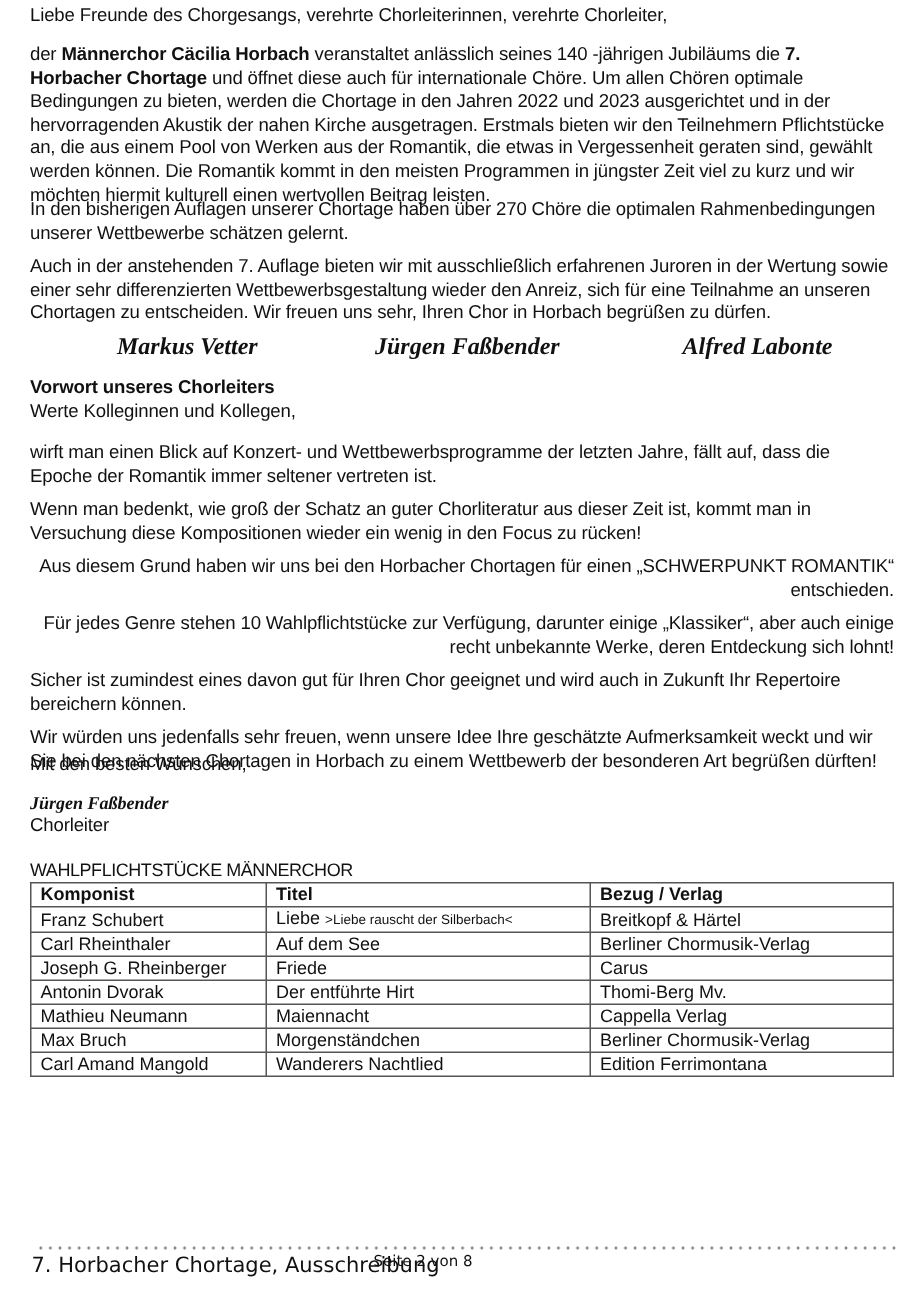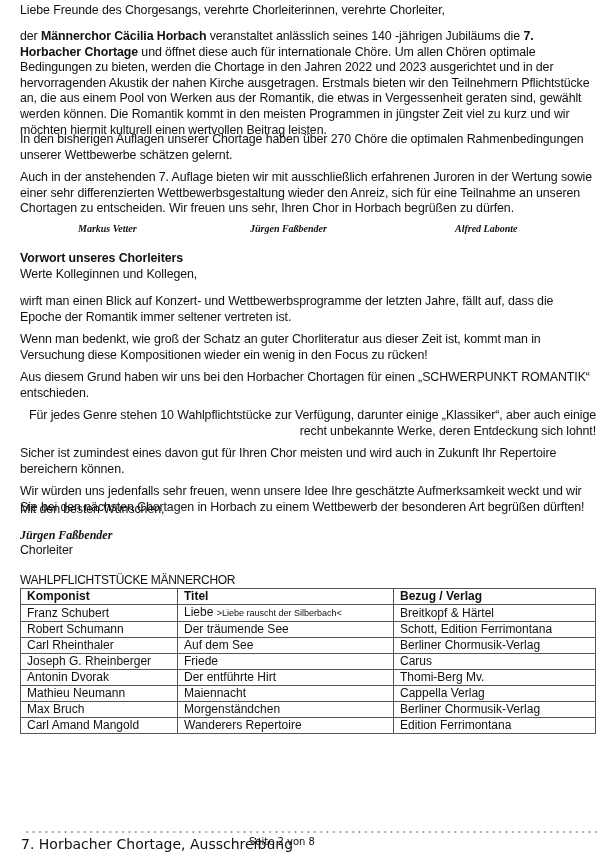--- a/index.html
+++ b/index.html
@@ -9,29 +9,29 @@
     color: #111;
   }
   .page { position: absolute; left: 20px; top: 0; width: 576px; }
   p { margin: 0; font-size: 12.4px; line-height: 15.6px; letter-spacing: -0.1px; }
   .p-greeting { position: absolute; top: 3px; }
   .p1 { position: absolute; top: 29px; width: 576px; }
   .p2 { position: absolute; top: 132px; width: 576px; }
   .p3 { position: absolute; top: 170px; width: 576px; }
   b { font-weight: bold; }
   .signatures { position: absolute; top: 223px; left: 0; width: 576px; height: 18px; }
-  .sig { position: absolute; font-family: "Liberation Serif", "DejaVu Serif", serif; font-style: italic; font-weight: bold; font-size: 10px; }
+  .sig { position: absolute; font-family: "Liberation Serif", "DejaVu Serif", serif; font-style: italic; font-weight: bold; font-size: 16px; }
   .sig1 { left: 58px; }
   .sig2 { left: 230px; }
   .sig3 { left: 435px; }
   .h-vorwort { position: absolute; top: 251px; font-weight: bold; }
   .p-werte { position: absolute; top: 267px; }
   .p4 { position: absolute; top: 294px; width: 576px; }
   .p5 { position: absolute; top: 332px; width: 576px; }
-  .p6 { position: absolute; top: 370px; width: 576px; }
+  .p6 { position: absolute; top: 370px; width: 576px; text-align: right; }
   .p7 { position: absolute; top: 408px; width: 576px; text-align: right; }
   .p8 { position: absolute; top: 446px; width: 576px; }
   .p9 { position: absolute; top: 484px; width: 576px; }
   .p-regards { position: absolute; top: 502px; }
   .sig-solo { position: absolute; top: 528px; left: 0; font-family: "Liberation Serif", "DejaVu Serif", serif; font-style: italic; font-weight: bold; font-size: 12px; }
   .p-role { position: absolute; top: 543px; }
   .table-title { position: absolute; top: 573px; font-size: 12px; letter-spacing: -0.3px; }
   table.works {
     position: absolute; top: 588px; left: 0; width: 576px;
     border-collapse: collapse; font-size: 12px;
@@ -68,21 +68,21 @@
     <span class="sig sig2">Jürgen Faßbender</span>
     <span class="sig sig3">Alfred Labonte</span>
   </div>
 
   <p class="h-vorwort">Vorwort unseres Chorleiters</p>
   <p class="p-werte">Werte Kolleginnen und Kollegen,</p>
   <p class="p4">wirft man einen Blick auf Konzert- und Wettbewerbsprogramme der letzten Jahre, fällt auf, dass die Epoche der Romantik immer seltener vertreten ist.</p>
   <p class="p5">Wenn man bedenkt, wie groß der Schatz an guter Chorliteratur aus dieser Zeit ist, kommt man in Versuchung diese Kompositionen wieder ein wenig in den Focus zu rücken!</p>
   <p class="p6">Aus diesem Grund haben wir uns bei den Horbacher Chortagen für einen „SCHWERPUNKT ROMANTIK“ entschieden.</p>
   <p class="p7">Für jedes Genre stehen 10 Wahlpflichtstücke zur Verfügung, darunter einige „Klassiker“, aber auch einige recht unbekannte Werke, deren Entdeckung sich lohnt!</p>
-  <p class="p8">Sicher ist zumindest eines davon gut für Ihren Chor meisten und wird auch in Zukunft Ihr Repertoire bereichern können.</p>
+  <p class="p8">Sicher ist zumindest eines davon gut für Ihren Chor geeignet und wird auch in Zukunft Ihr Repertoire bereichern können.</p>
   <p class="p9">Wir würden uns jedenfalls sehr freuen, wenn unsere Idee Ihre geschätzte Aufmerksamkeit weckt und wir Sie bei den nächsten Chortagen in Horbach zu einem Wettbewerb der besonderen Art begrüßen dürften!</p>
   <p class="p-regards">Mit den besten Wünschen,</p>
   <span class="sig-solo">Jürgen Faßbender</span>
   <p class="p-role">Chorleiter</p>
 
   <p class="table-title">WAHLPFLICHTSTÜCKE MÄNNERCHOR</p>
   <table class="works">
     <colgroup>
         <col class="c1">
         <col class="c2">
@@ -93,25 +93,20 @@
         <th>Komponist</th>
         <th>Titel</th>
         <th>Bezug / Verlag</th>
       </tr>
     </thead>
     <tbody>
       <tr>
         <td>Franz Schubert</td>
         <td><span>Liebe</span> <span class="subtitle-small">&gt;Liebe rauscht der Silberbach&lt;</span></td>
         <td>Breitkopf &amp; Härtel</td>
-      </tr>
-      <tr>
-        <td>Robert Schumann</td>
-        <td>Der träumende See</td>
-        <td>Schott, Edition Ferrimontana</td>
       </tr>
       <tr>
         <td>Carl Rheinthaler</td>
         <td>Auf dem See</td>
         <td>Berliner Chormusik-Verlag</td>
       </tr>
       <tr>
         <td>Joseph G. Rheinberger</td>
         <td>Friede</td>
         <td>Carus</td>
@@ -126,21 +121,21 @@
         <td>Maiennacht</td>
         <td>Cappella Verlag</td>
       </tr>
       <tr>
         <td>Max Bruch</td>
         <td>Morgenständchen</td>
         <td>Berliner Chormusik-Verlag</td>
       </tr>
       <tr>
         <td>Carl Amand Mangold</td>
-        <td>Wanderers Repertoire</td>
+        <td>Wanderers Nachtlied</td>
         <td>Edition Ferrimontana</td>
       </tr>
     </tbody>
   </table>
 </div>
 
 <div class="footer-dots"></div>
 <span class="footer-left">7. Horbacher Chortage, Ausschreibung</span>
 <span class="footer-right">Seite 2 von 8</span>
 

